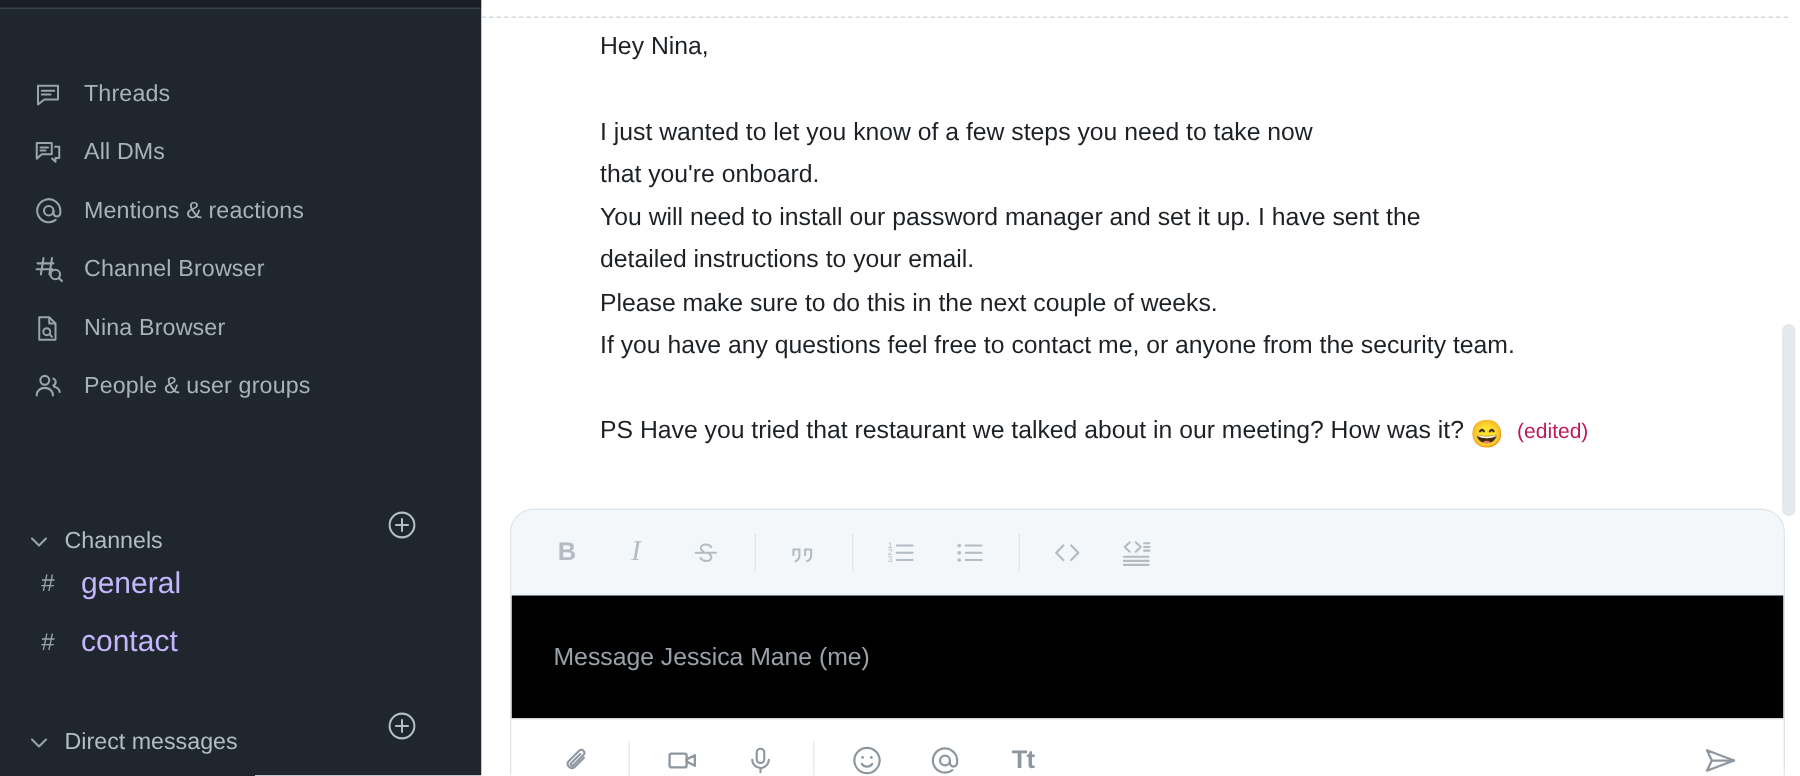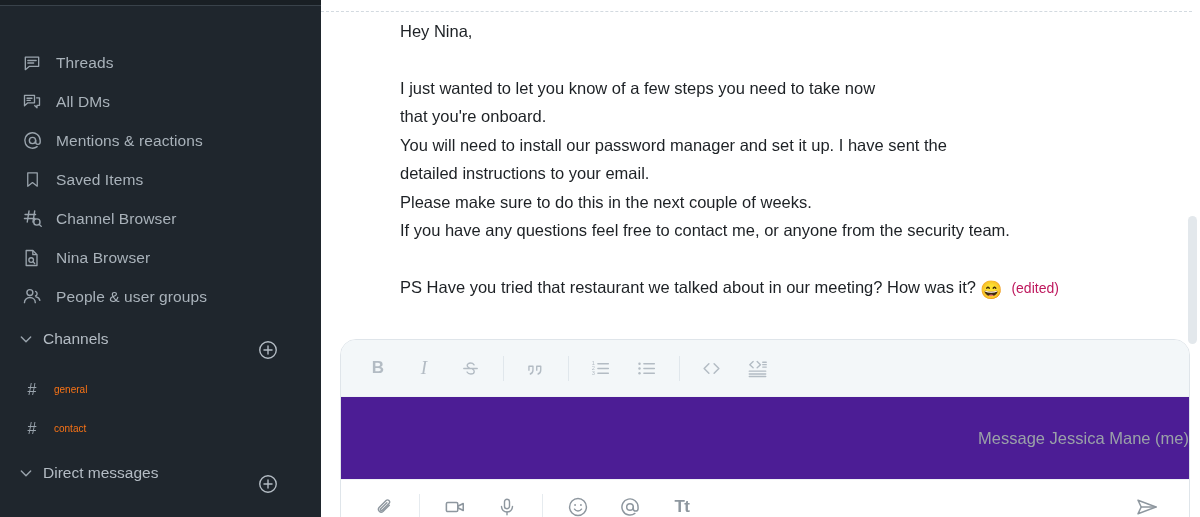--- a/index.html
+++ b/index.html
@@ -64,21 +64,21 @@
   .nav-icon svg { display: block; }
   .nav-label {
     font-size: 15.5px;
     color: #a9b2ba;
     letter-spacing: 0.1px;
     white-space: nowrap;
   }
 
   .section-head {
     display: flex;
-    align-items: flex-start;
+    align-items: flex-end;
     height: 40px;
     padding-left: 17px;
     padding-right: 24px;
     box-sizing: border-box;
     position: relative;
     cursor: pointer;
   }
   .section-head.channels { margin-top: 24px; }
   .section-head.dms { margin-top: 16px; }
   .chevron {
@@ -117,22 +117,22 @@
   .hash {
     width: 20px;
     flex: 0 0 20px;
     margin-right: 12px;
     font-size: 16px;
     color: #9aa4ad;
     text-align: center;
     font-family: "Liberation Sans", sans-serif;
   }
   .chan-name {
-    font-size: 10px;
-    color: #f97316;
+    font-size: 20px;
+    color: #c4b5fd;
     text-align: center;
   }
 
   
   #main {
     position: relative;
     flex: 1 1 auto;
     height: 517px;
     background: #ffffff;
     overflow: hidden;
@@ -229,23 +229,22 @@
     background: #e0e7ec;
     margin-right: 16px;
     margin-left: 2px;
   }
   .msg-input {
     height: 82px;
     display: flex;
     align-items: center;
     padding-left: 28px;
     box-sizing: border-box;
-    background: #4c1d95;
+    background: #000000;
     cursor: text;
-    justify-content: flex-end;
   }
   .msg-placeholder {
     font-size: 16.5px;
     color: #9aa1a8;
   }
   .action-bar {
     height: 55px;
     border-top: 1px solid #eef2f5;
     display: flex;
     align-items: center;
@@ -316,28 +315,20 @@
       <div class="nav-item">
         <span class="nav-icon">
           <svg width="21" height="21" viewBox="0 0 24 24" fill="none" stroke="currentColor" stroke-width="1.6">
             <circle cx="12" cy="12" r="3.6"></circle>
             <path d="M15.6 12v1.8a2.6 2.6 0 0 0 5.2 0V12a8.8 8.8 0 1 0-3.5 7" stroke-linecap="round"></path>
           </svg>
         </span>
         <span class="nav-label">Mentions &amp; reactions</span>
       </div>
 
-      <div class="nav-item">
-        <span class="nav-icon">
-          <svg width="19" height="19" viewBox="0 0 24 24" fill="none" stroke="currentColor" stroke-width="1.6">
-            <path d="M6 3.5h12v17l-6-4.6-6 4.6z" stroke-linejoin="round"></path>
-          </svg>
-        </span>
-        <span class="nav-label">Saved Items</span>
-      </div>
 
       <div class="nav-item">
         <span class="nav-icon">
           <svg width="21" height="21" viewBox="0 0 24 24" fill="none" stroke="currentColor" stroke-width="1.6">
             <path d="M8 3.5 6 16M14.5 3.5 12.5 16M3.5 7.5h12M2.8 12h12" stroke-linecap="round"></path>
             <circle cx="17" cy="16" r="3.6"></circle>
             <path d="M19.8 18.8 22 21" stroke-linecap="round"></path>
           </svg>
         </span>
         <span class="nav-label">Channel Browser</span>

